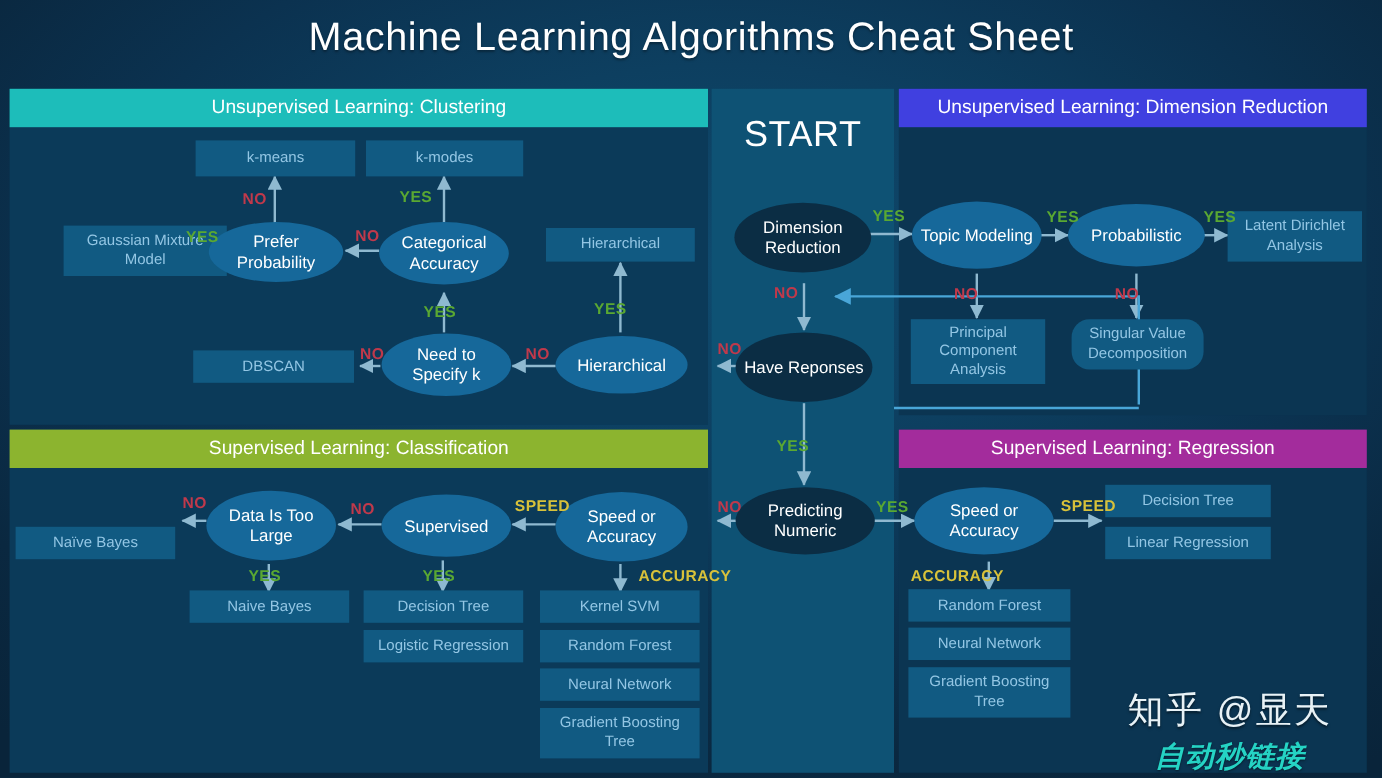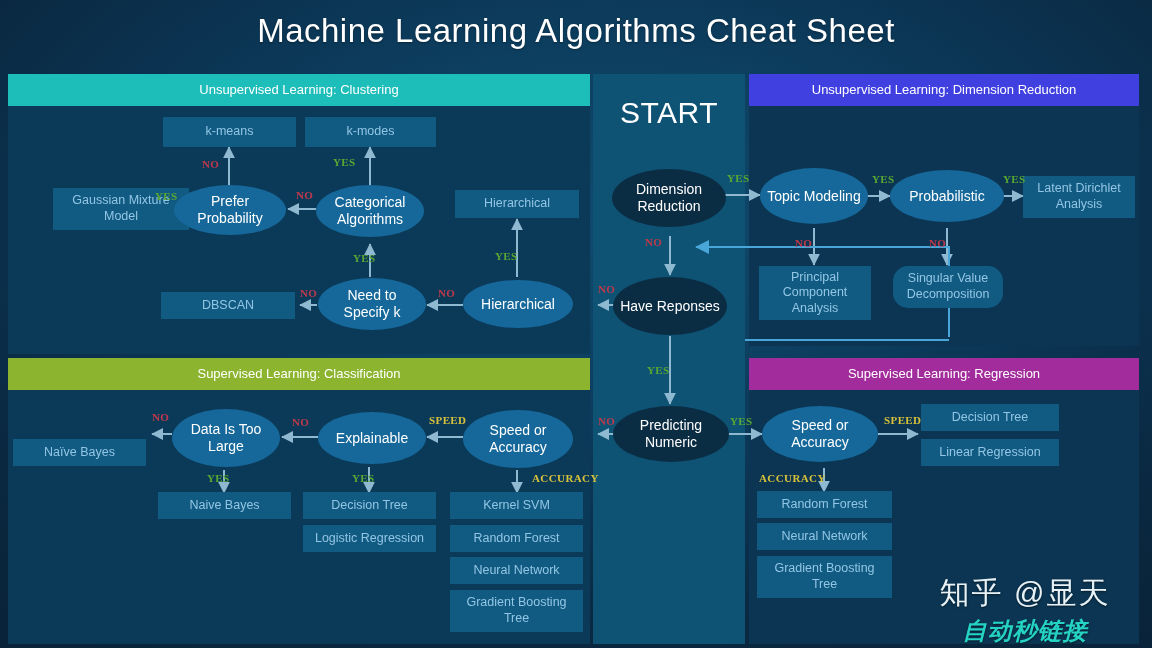--- a/index.html
+++ b/index.html
@@ -19,21 +19,21 @@
     position:absolute;left:0;top:12px;width:1152px;text-align:center;
     font-size:33px;color:#ffffff;letter-spacing:.5px;font-weight:400;
     text-shadow:0 1px 2px rgba(0,0,0,.35);
   }
   
   .panel{position:absolute;}
   .panel-body{position:absolute;left:0;top:0;width:100%;height:100%;
     background:rgba(9,44,70,.55);}
   .panel-head{
     position:absolute;left:0;top:0;height:32px;line-height:32px;width:100%;
-    text-align:center;color:#ffffff;font-size:13px;
+    text-align:center;color:#ffffff;font-size:16px;
   }
   #panel-cluster{left:8px;top:74px;width:582px;height:280px;}
   #panel-cluster .panel-body{background:#0b3a59;}
   #panel-cluster .panel-head{background:#1dbdba;}
 
   #panel-dim{left:749px;top:74px;width:390px;height:272px;}
   #panel-dim .panel-body{background:#0b3552;}
   #panel-dim .panel-head{background:#4040e0;}
 
   #panel-class{left:8px;top:358px;width:582px;height:286px;}
@@ -60,21 +60,21 @@
     font-size:12.5px;display:flex;align-items:center;justify-content:center;
     text-align:center;line-height:1.25;box-sizing:border-box;padding:2px 4px;
   }
   .ell{
     position:absolute;background:#16689a;color:#ffffff;border-radius:50%;
     font-size:14px;display:flex;align-items:center;justify-content:center;
     text-align:center;line-height:1.2;box-sizing:border-box;padding:2px 6px;
   }
   .ell.dark{background:#0b2d44;}
   
-  .lbl{position:absolute;font-size:11px;font-weight:bold;letter-spacing:.4px;font-family:Liberation Serif, serif;}
+  .lbl{position:absolute;font-size:13px;font-weight:bold;letter-spacing:.4px;}
   .lbl.yes{color:#5aa832;}
   .lbl.no{color:#c0394b;}
   .lbl.spd{color:#d8c23a;}
   
   #edges{position:absolute;left:0;top:0;width:1152px;height:648px;pointer-events:none;}
   
   #wm{position:absolute;left:905px;top:578px;width:240px;text-align:center;}
   #wm1{font-size:30px;color:#e8f2f6;letter-spacing:2px;line-height:1;
        text-shadow:0 1px 2px rgba(0,0,0,.5);}
   #wm2{font-size:24px;color:#25d3c4;font-weight:bold;font-style:italic;
@@ -181,21 +181,21 @@
     </g>
   </svg>
 
   <div class="box" style="left:163px;top:117px;width:133px;height:30px;">k-means</div>
   <div class="box" style="left:305px;top:117px;width:131px;height:30px;">k-modes</div>
   <div class="box" style="left:13px;top:188px;width:136px;height:42px;margin-left:40px;">Gaussian Mixture Model</div>
   <div class="box" style="left:455px;top:190px;width:124px;height:28px;">Hierarchical</div>
   <div class="box" style="left:161px;top:292px;width:134px;height:27px;">DBSCAN</div>
 
   <div class="ell" style="left:174px;top:185px;width:112px;height:50px;">Prefer Probability</div>
-  <div class="ell" style="left:316px;top:185px;width:108px;height:52px;">Categorical Algorithms</div>
+  <div class="ell" style="left:316px;top:185px;width:108px;height:52px;">Categorical Accuracy</div>
   <div class="ell" style="left:318px;top:278px;width:108px;height:52px;">Need to Specify k</div>
   <div class="ell" style="left:463px;top:280px;width:110px;height:48px;">Hierarchical</div>
 
   <div class="lbl no" style="left:202px;top:158px;">NO</div>
   <div class="lbl yes" style="left:333px;top:156px;">YES</div>
   <div class="lbl yes" style="left:155px;top:190px;">YES</div>
   <div class="lbl no" style="left:296px;top:189px;">NO</div>
   <div class="lbl yes" style="left:495px;top:250px;">YES</div>
   <div class="lbl yes" style="left:353px;top:252px;">YES</div>
   <div class="lbl no" style="left:300px;top:287px;">NO</div>
@@ -226,21 +226,21 @@
   <div class="box" style="left:13px;top:439px;width:133px;height:27px;">Naïve Bayes</div>
   <div class="box" style="left:158px;top:492px;width:133px;height:27px;">Naive Bayes</div>
   <div class="box" style="left:303px;top:492px;width:133px;height:27px;">Decision Tree</div>
   <div class="box" style="left:303px;top:525px;width:133px;height:27px;">Logistic Regression</div>
   <div class="box" style="left:450px;top:492px;width:133px;height:27px;">Kernel SVM</div>
   <div class="box" style="left:450px;top:525px;width:133px;height:27px;">Random Forest</div>
   <div class="box" style="left:450px;top:557px;width:133px;height:27px;">Neural Network</div>
   <div class="box" style="left:450px;top:590px;width:133px;height:42px;">Gradient Boosting Tree</div>
 
   <div class="ell" style="left:172px;top:409px;width:108px;height:58px;">Data Is Too Large</div>
-  <div class="ell" style="left:318px;top:412px;width:108px;height:52px;">Explainable</div>
+  <div class="ell" style="left:318px;top:412px;width:108px;height:52px;">Supervised</div>
   <div class="ell" style="left:463px;top:410px;width:110px;height:58px;">Speed or Accuracy</div>
 
   <div class="lbl no" style="left:152px;top:411px;">NO</div>
   <div class="lbl no" style="left:292px;top:416px;">NO</div>
   <div class="lbl spd" style="left:429px;top:414px;">SPEED</div>
   <div class="lbl yes" style="left:207px;top:472px;">YES</div>
   <div class="lbl yes" style="left:352px;top:472px;">YES</div>
   <div class="lbl spd" style="left:532px;top:472px;">ACCURACY</div>
 
   <div class="ell" style="left:762px;top:406px;width:116px;height:56px;">Speed or Accuracy</div>

